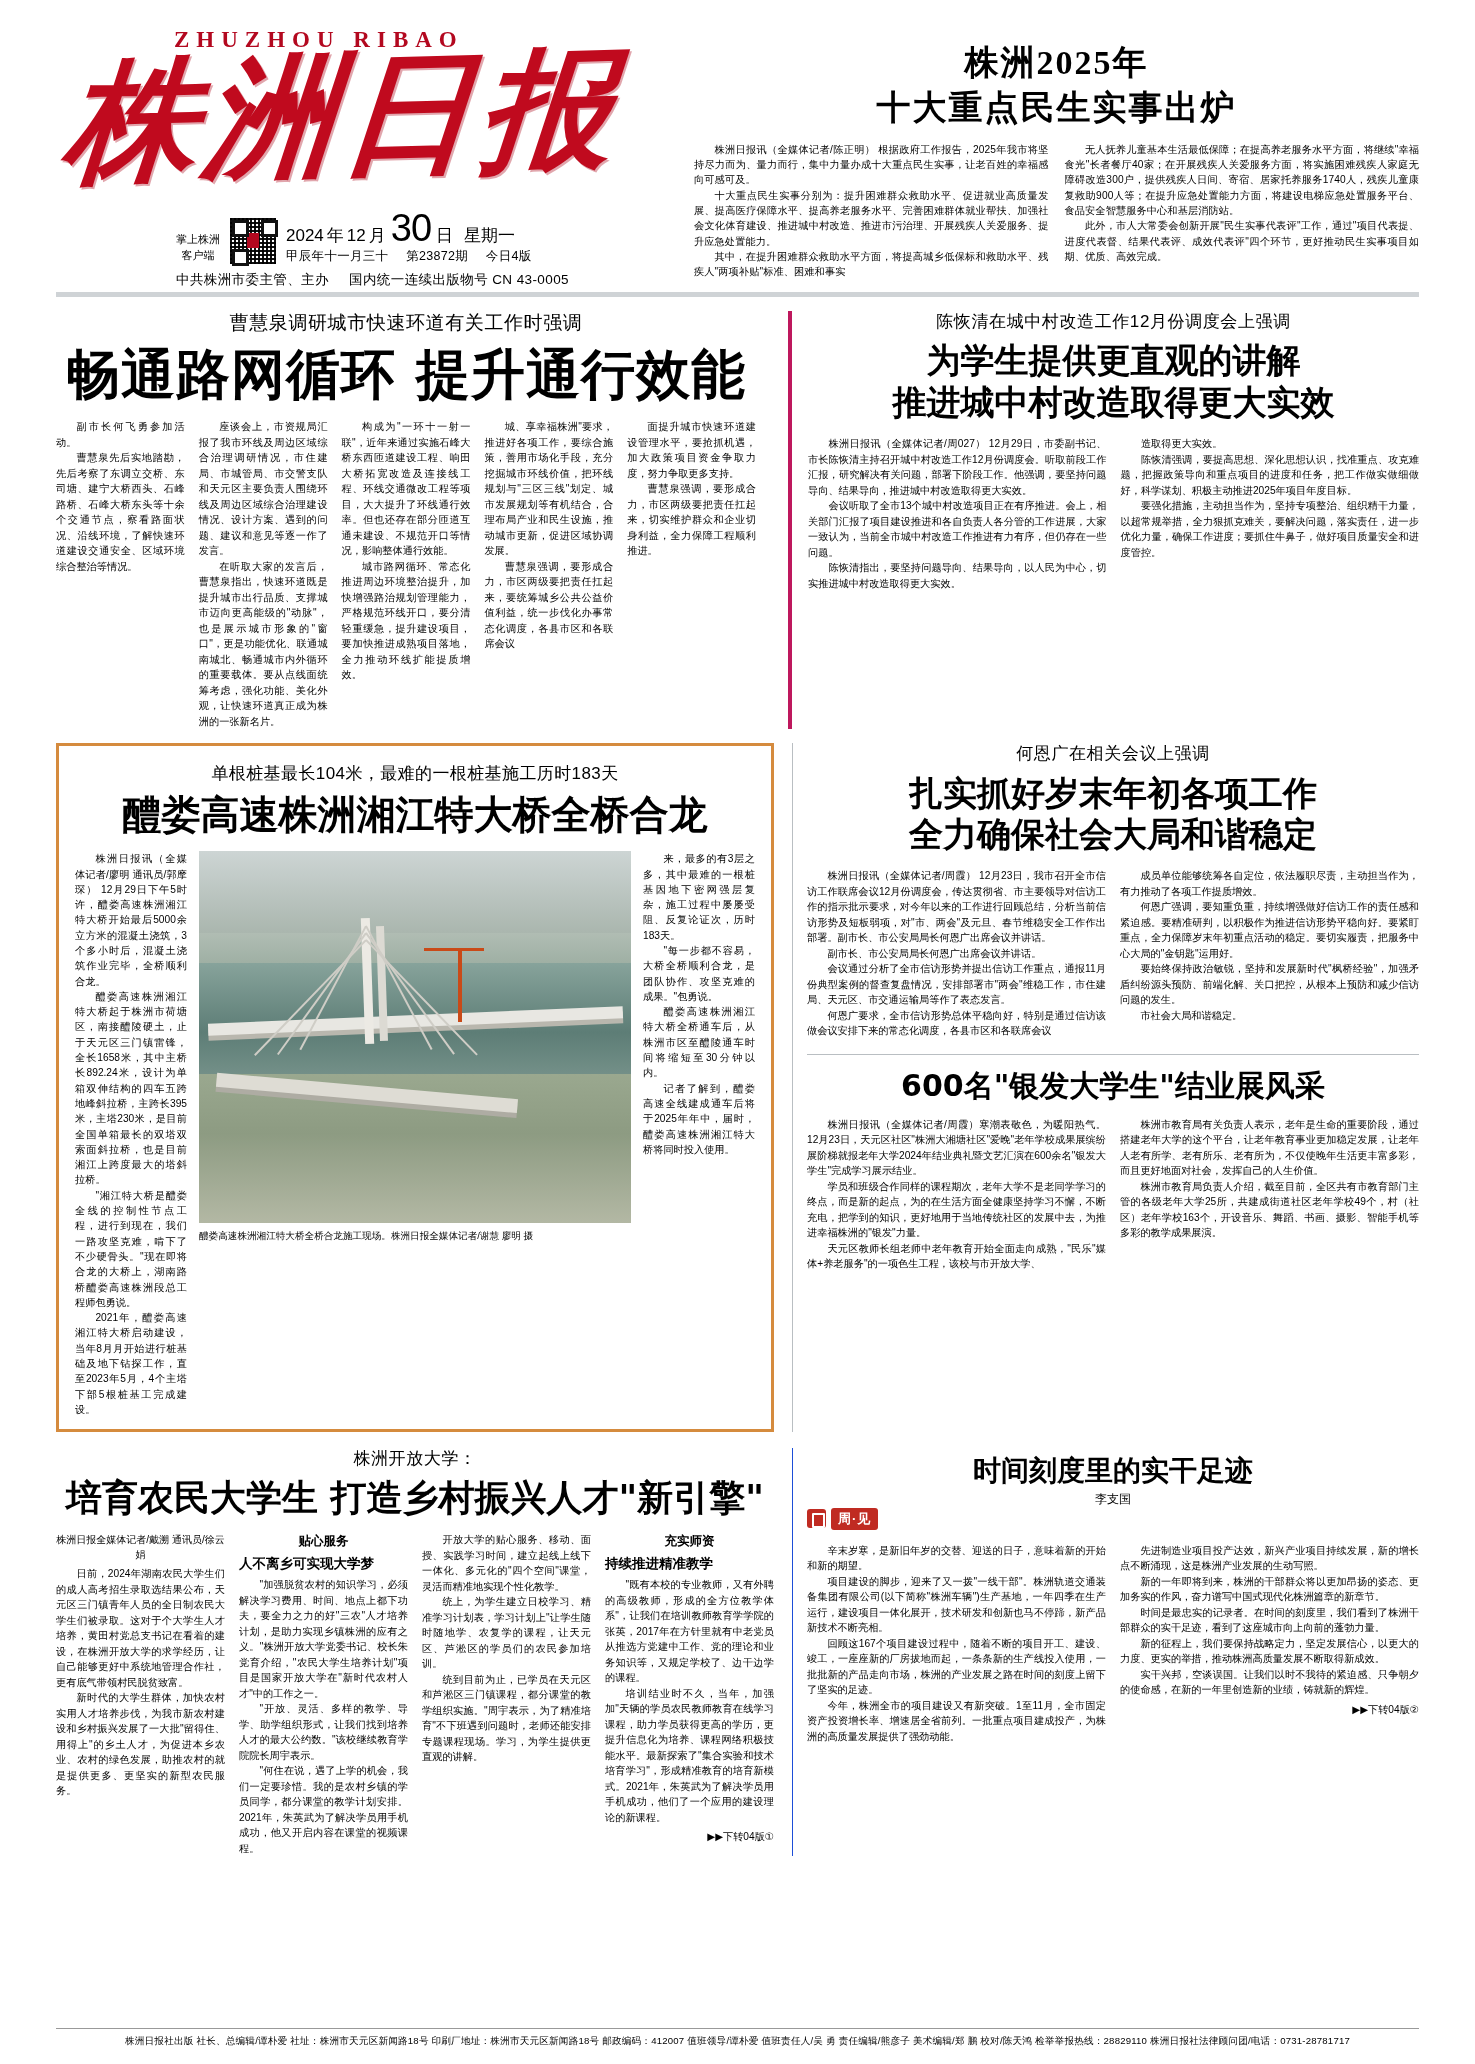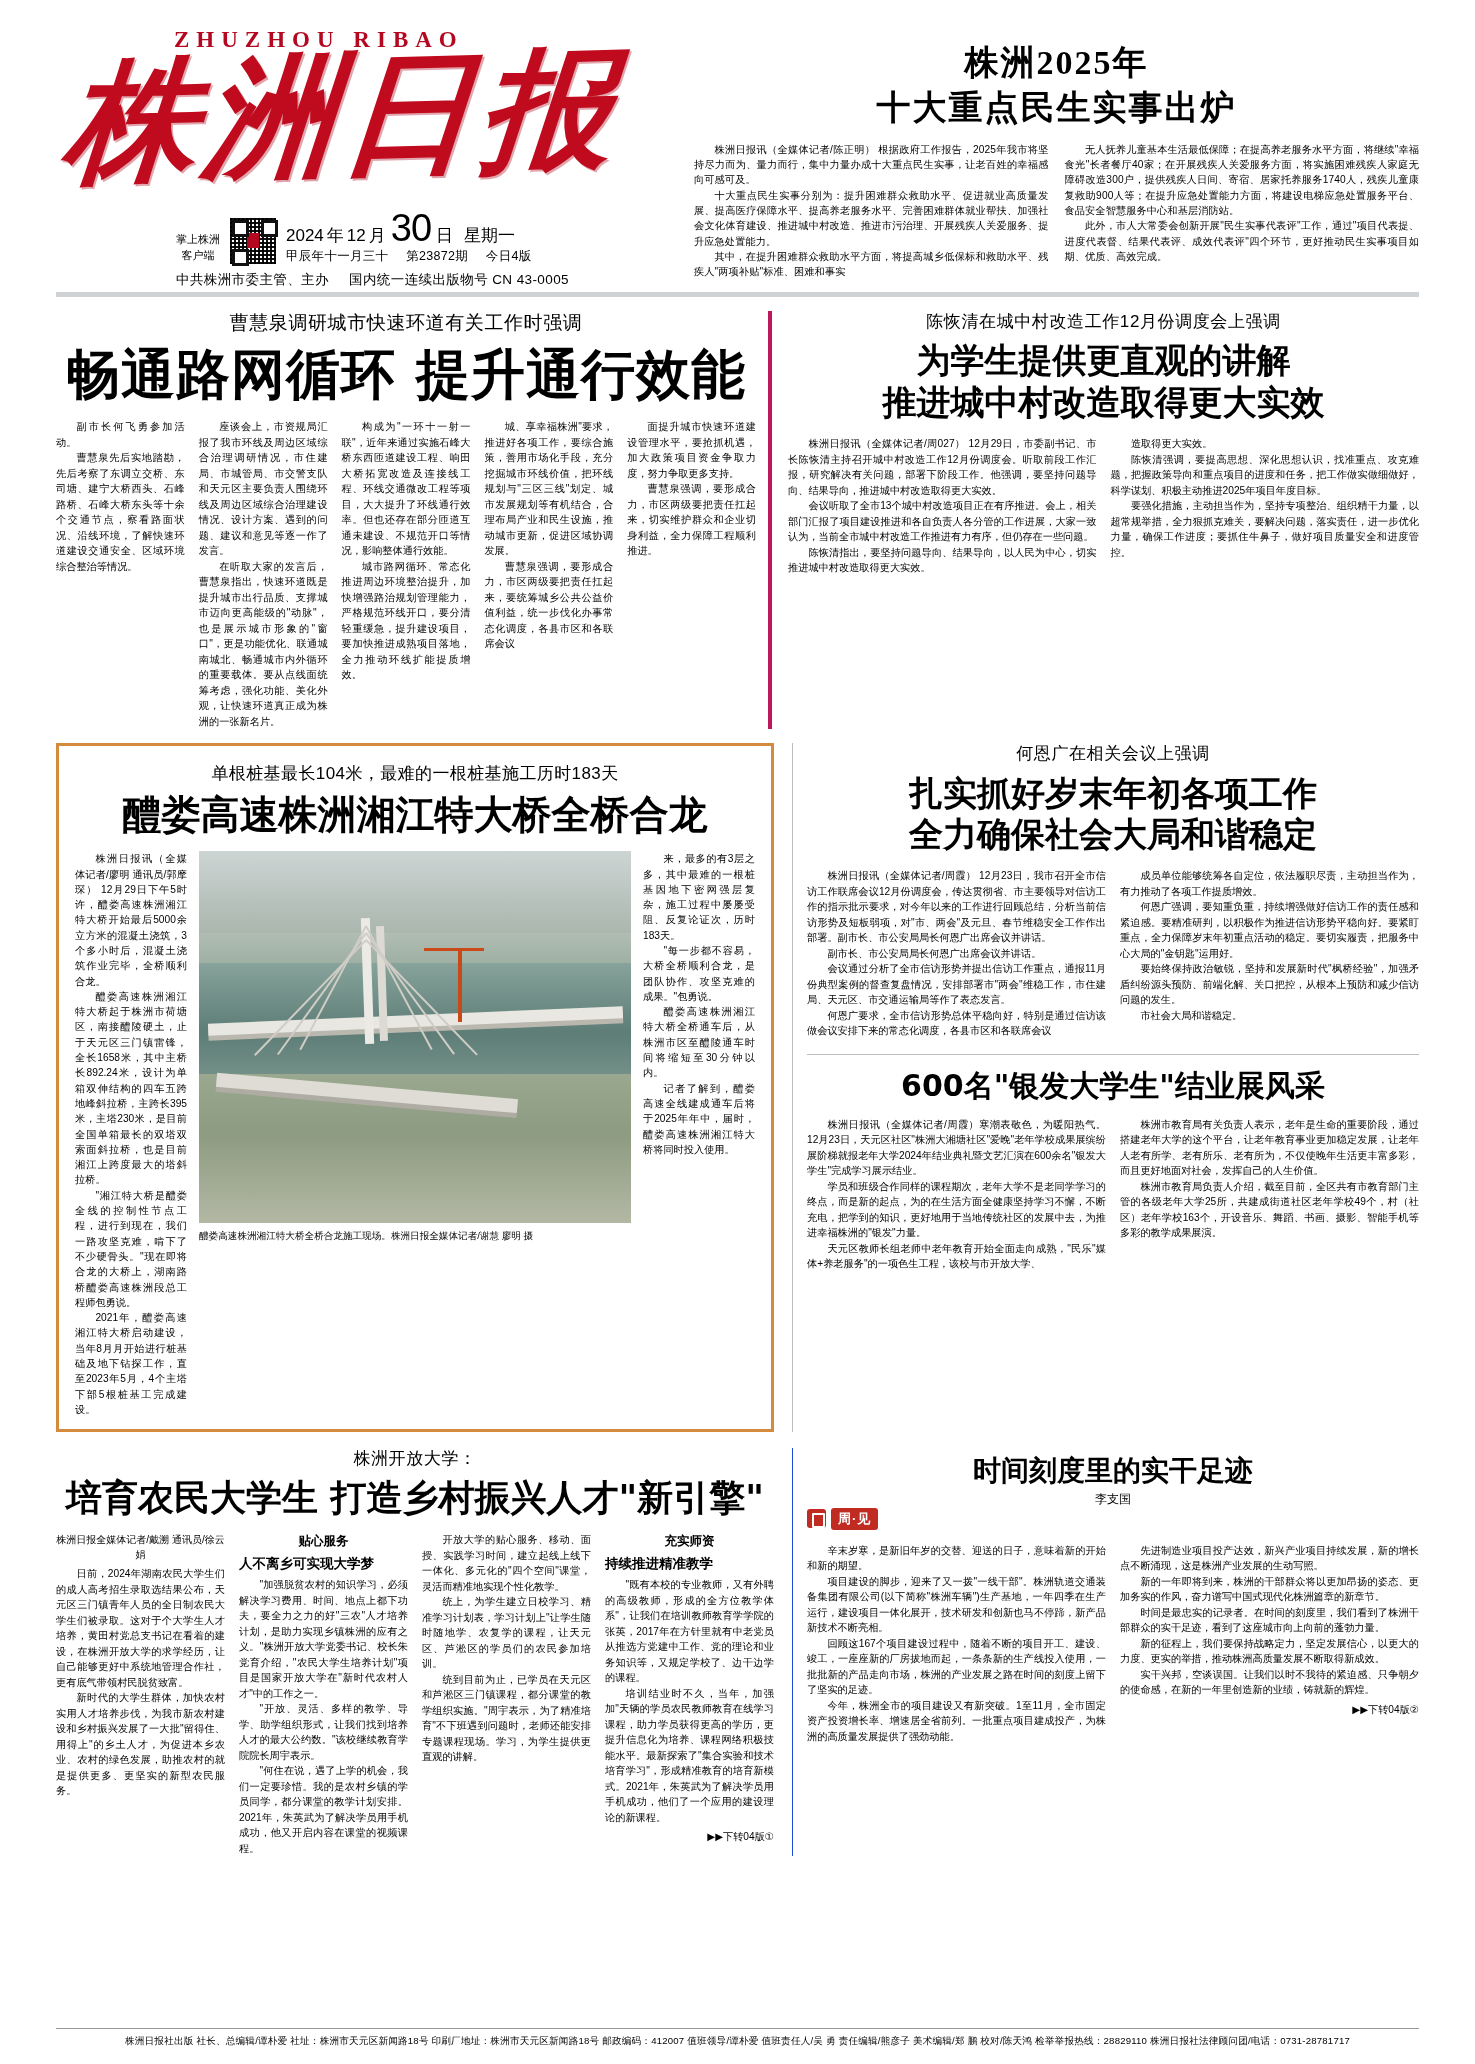--- a/index.html
+++ b/index.html
@@ -53,21 +53,21 @@
     text-align:center;font-family:"Liberation Serif","DejaVu Serif",serif;
     font-weight:700;font-size:34px;line-height:1.32;letter-spacing:2px;
   }
   .tr-body{display:flex;gap:16px;margin-top:11px;}
   .tr-col{flex:1;font-size:10.2px;line-height:1.5;text-align:justify;letter-spacing:.1px;}
   .tr-col p{margin:0;text-indent:2em;}
 
   .rule{height:5px;background:#cfd3d6;margin:6px 0 14px 0;}
 
   
-  .band2{display:flex;gap:12px;}
+  .band2{display:flex;gap:32px;}
   .b2-left{width:700px;}
   .b2-right{flex:1;padding-left:16px;border-left:4px solid #be185d;}
   .kicker{text-align:center;font-size:19px;line-height:1.3;letter-spacing:.6px;}
   .kicker-sm{font-size:17px;}
   .mainhead{
     text-align:center;font-weight:800;font-size:54px;line-height:1.18;
     letter-spacing:1px;margin-top:7px;
     font-family:"DejaVu Sans",sans-serif;
   }
   .mainhead.sm{font-size:34px;line-height:1.22;letter-spacing:0;}

